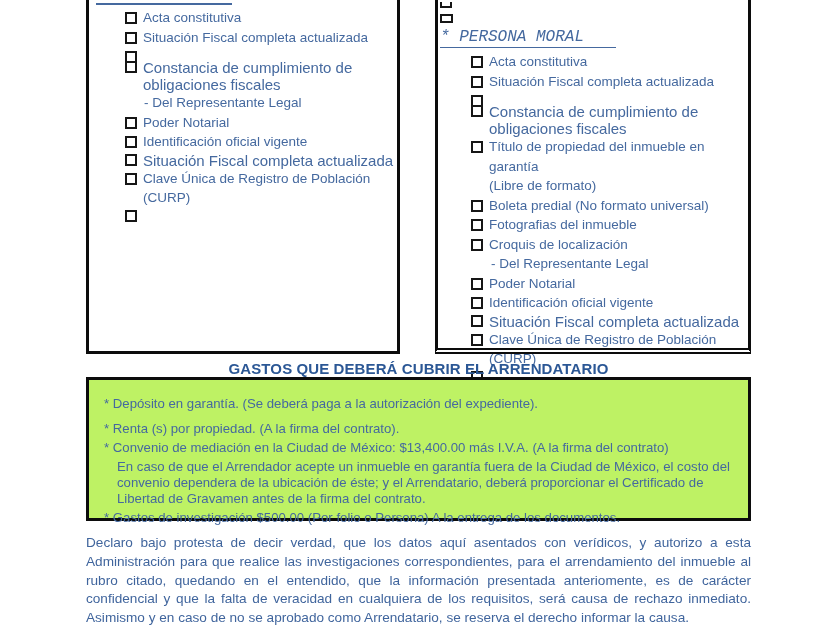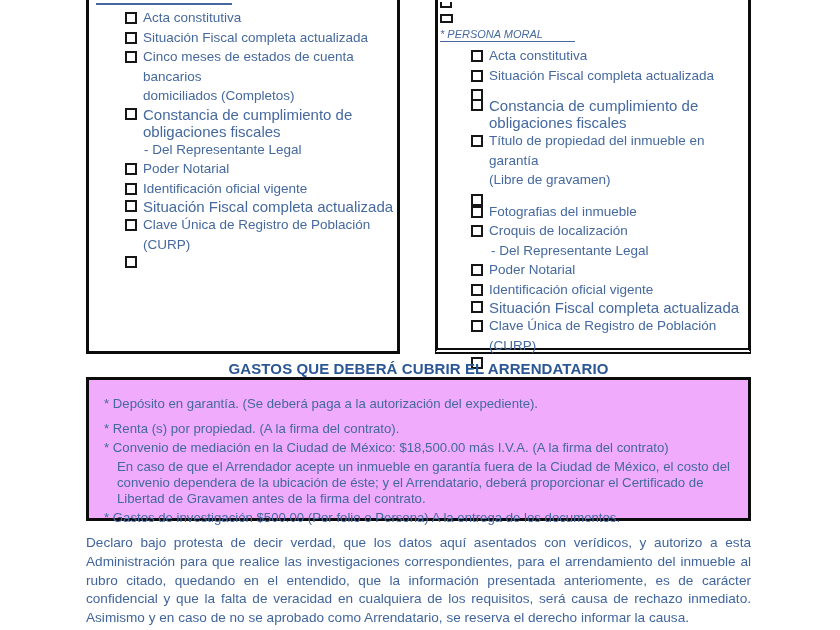--- a/index.html
+++ b/index.html
@@ -24,26 +24,26 @@
   .panel-right .cb{margin-left:1px;}
   .row.sm{font-size:15px;line-height:17px;}
   .row.sm .cb{transform:translateY(2px);}
   .row.nocb{padding-left:23px;}
   .panel-right .row.nocb{padding-left:21px;}
   .lbl2{display:block;}
   .row.empty .cb{transform:translateY(2px);}
 
   .pb1{width:12px;height:6px;border:2px solid #161616;border-top:none;margin-left:2px;}
   .pb2{width:13px;height:9px;border:2px solid #161616;margin-left:2px;margin-top:6px;}
-  .pm-heading{margin:5px 0 4px 2px;font-size:11px;font-style:italic;}
+  .pm-heading{margin:5px 0 4px 2px;font-size:16px;font-style:italic;font-family:Liberation Mono, monospace;}
   .pm-heading .underlined{display:inline-block;border-bottom:1.5px solid var(--blue);padding-right:32px;padding-bottom:1px;}
 
   .main-col{position:absolute;left:86px;top:360px;width:665px;}
   .gastos-title{text-align:center;font-weight:bold;color:var(--blue-dark);font-size:15px;letter-spacing:.1px;}
-  .gastos-box{border:3px solid var(--ink);height:144px;padding:16px 18px 0 15px;background:#f0abfc;font-size:13.2px;line-height:16px;}
+  .gastos-box{border:3px solid var(--ink);height:144px;padding:16px 18px 0 15px;background:#bef264;font-size:13.2px;line-height:16px;}
   .gasto{padding-left:13px;text-indent:-13px;margin-bottom:3px;}
   .gastos-box .gasto:first-child{margin-bottom:9px;}
   .gasto-cont{padding-left:13px;margin-bottom:3px;}
 
   .declaration{margin-top:13px;text-align:justify;font-size:13.6px;line-height:18.8px;color:#40659d;}
 </style>
 </head>
 <body>
 
 <div class="panel panel-left">
@@ -53,21 +53,20 @@
     <div class="row">
       <span class="cb"></span>
       <span class="lbl">Acta constitutiva</span>
     </div>
     <div class="row">
       <span class="cb"></span>
       <span class="lbl">Situación Fiscal completa actualizada</span>
     </div>
     <div class="row">
       <span class="cb"></span>
-      <span class="lbl"><span>Cinco meses de estados de cuenta bancarios</span><span class="lbl2">domiciliados (Completos)</span></span>
     </div>
     <div class="row sm">
       <span class="cb"></span>
       <span class="lbl">Constancia de cumplimiento de obligaciones fiscales</span>
     </div>
     <div class="row nocb">
       <span class="lbl">- Del Representante Legal</span>
     </div>
     <div class="row">
       <span class="cb"></span>
@@ -110,24 +109,25 @@
     </div>
     <div class="row">
       <span class="cb"></span>
     </div>
     <div class="row sm">
       <span class="cb"></span>
       <span class="lbl">Constancia de cumplimiento de obligaciones fiscales</span>
     </div>
     <div class="row">
       <span class="cb"></span>
-      <span class="lbl"><span>Título de propiedad del inmueble en garantía</span><span class="lbl2">(Libre de gravamen)</span></span>
+      <span class="lbl"><span>Título de propiedad del inmueble en garantía</span><span class="lbl2">(Libre de formato)</span></span>
     </div>
     <div class="row">
       <span class="cb"></span>
+      <span class="lbl">Boleta predial (No formato universal)</span>
     </div>
     <div class="row">
       <span class="cb"></span>
       <span class="lbl">Fotografias del inmueble</span>
     </div>
     <div class="row">
       <span class="cb"></span>
       <span class="lbl">Croquis de localización</span>
     </div>
     <div class="row nocb">
@@ -154,19 +154,19 @@
     </div>
   </div>
 </div>
 
 <div class="main-col">
   <div class="gastos-title">GASTOS QUE DEBERÁ CUBRIR EL ARRENDATARIO</div>
 
   <div class="gastos-box">
     <div class="gasto"><span>*</span> <span>Depósito en garantía. (Se deberá paga a la autorización del expediente).</span></div>
     <div class="gasto"><span>*</span> <span>Renta (s) por propiedad. (A la firma del contrato).</span></div>
-    <div class="gasto"><span>*</span> <span>Convenio de mediación en la Ciudad de México: $18,500.00 más I.V.A. (A la firma del contrato)</span></div>
+    <div class="gasto"><span>*</span> <span>Convenio de mediación en la Ciudad de México: $13,400.00 más I.V.A. (A la firma del contrato)</span></div>
     <div class="gasto-cont">En caso de que el Arrendador acepte un inmueble en garantía fuera de la Ciudad de México, el costo del convenio dependera de la ubicación de éste; y el Arrendatario, deberá proporcionar el Certificado de Libertad de Gravamen antes de la firma del contrato.</div>
     <div class="gasto"><span>*</span> <span>Gastos de investigación $500.00 (Por folio o Persona) A la entrega de los documentos.</span></div>
   </div>
 
   <div class="declaration">Declaro bajo protesta de decir verdad, que los datos aquí asentados con verídicos, y autorizo a esta Administración para que realice las investigaciones correspondientes, para el arrendamiento del inmueble al rubro citado, quedando en el entendido, que la información presentada anteriomente, es de carácter confidencial y que la falta de veracidad en cualquiera de los requisitos, será causa de rechazo inmediato. Asimismo y en caso de no se aprobado como Arrendatario, se reserva el derecho informar la causa.</div>
 </div>
 
 </body></html>

